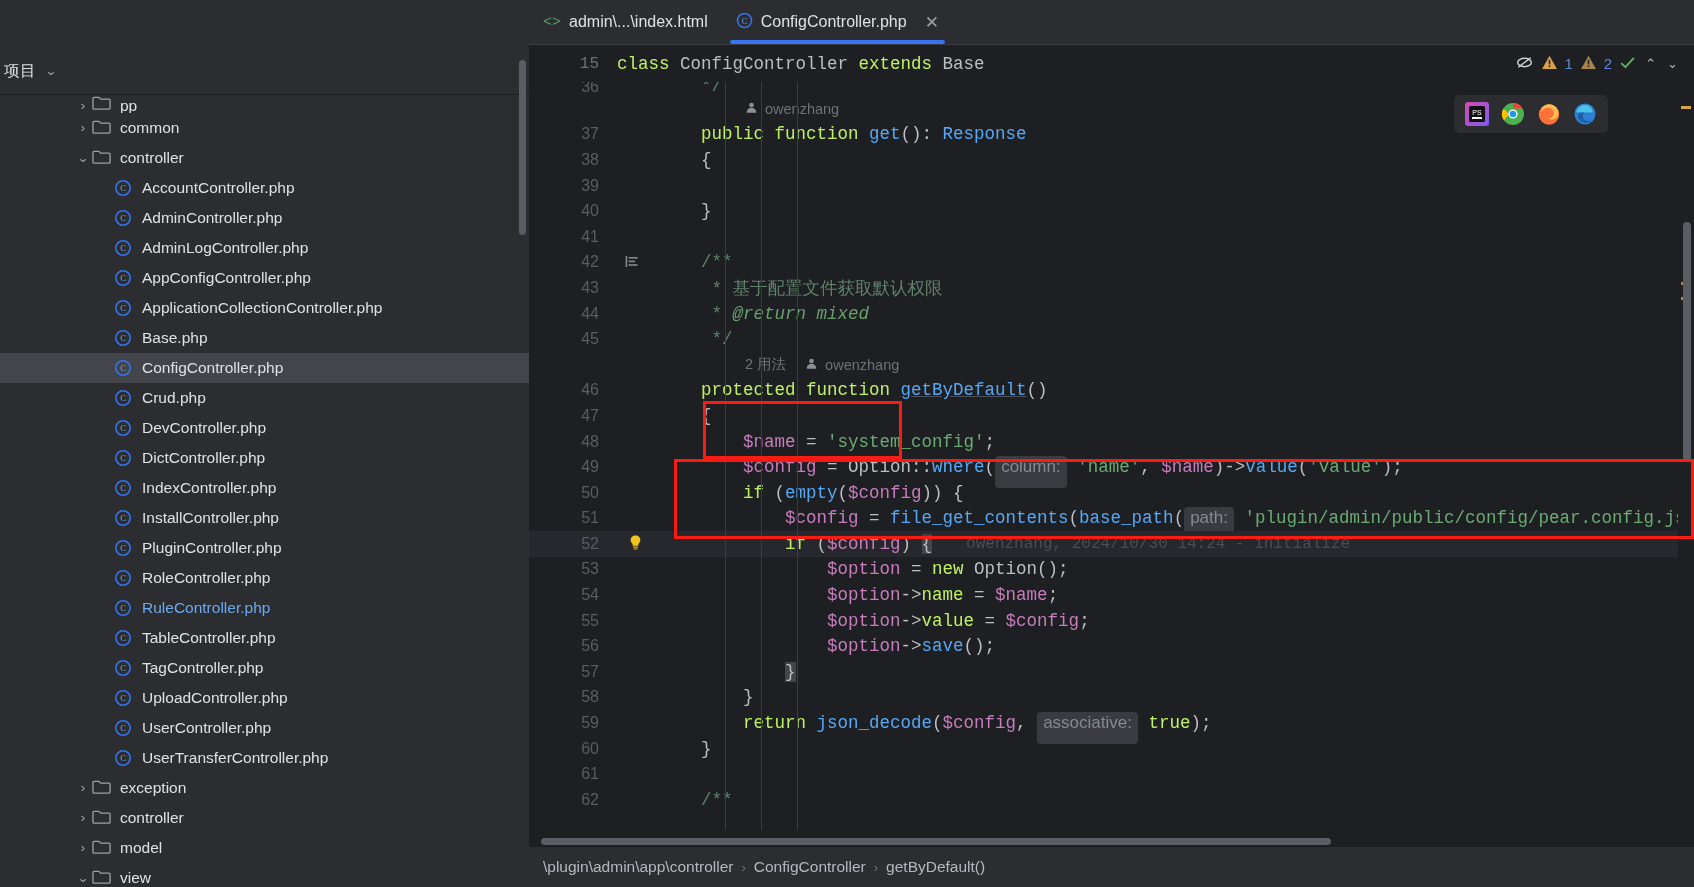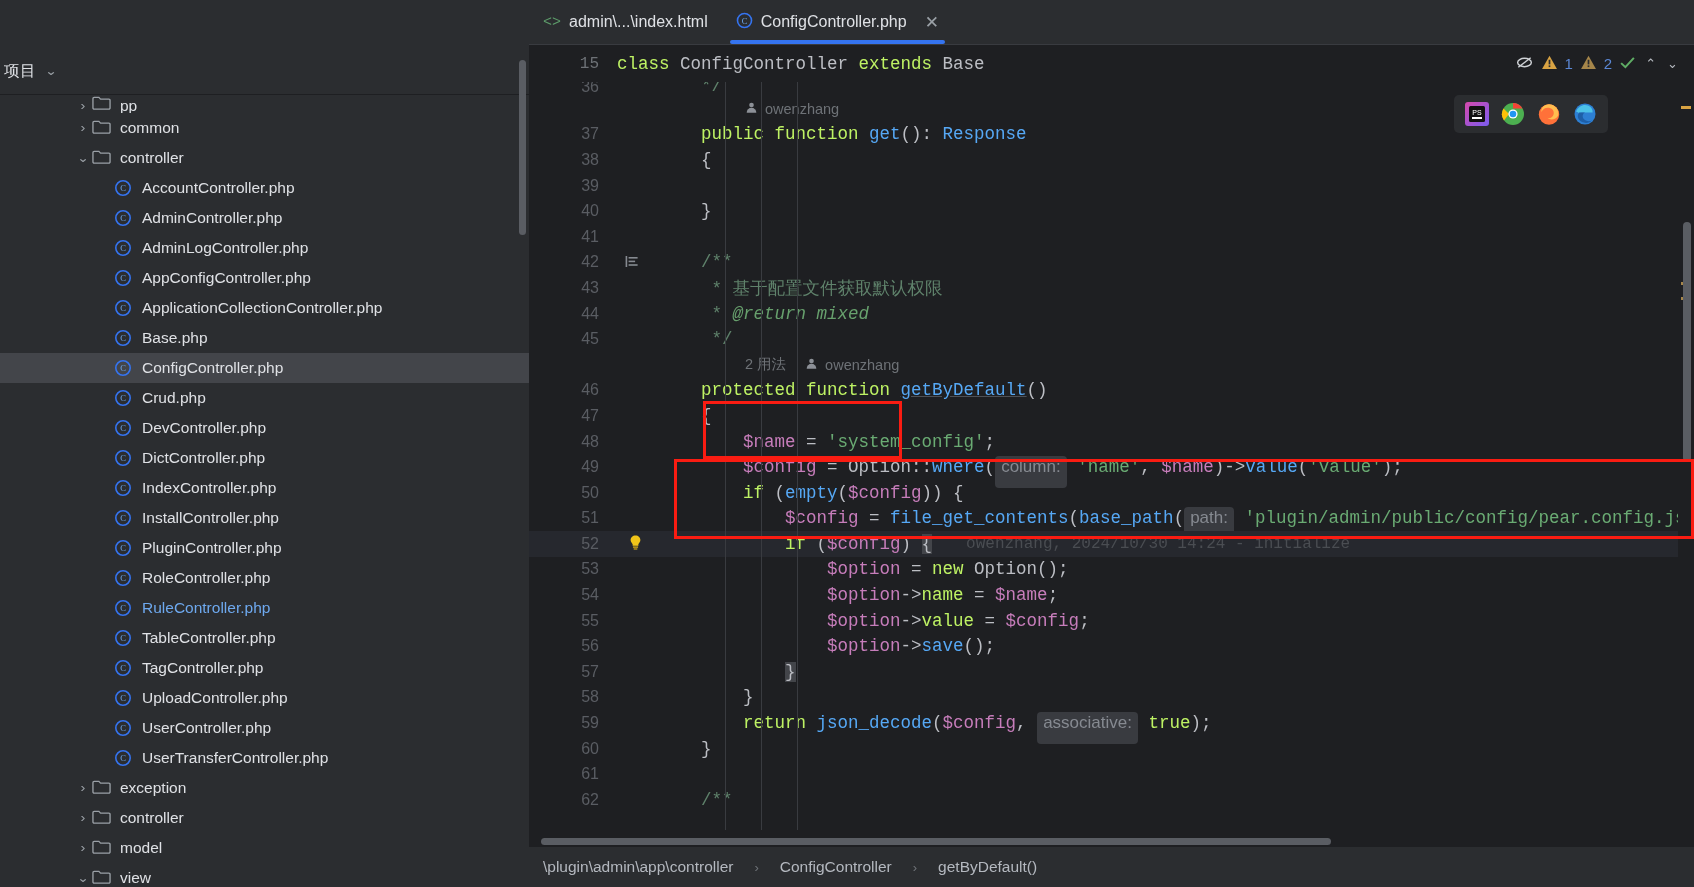--- a/index.html
+++ b/index.html
@@ -249,21 +249,21 @@
     background: #5a5d63; border-radius: 4px;
   }
 
   
   .statusbar {
     position: absolute; left: 0; right: 0; bottom: 0; height: 40px;
     background: #2b2d30;
     display: flex; align-items: center;
     padding-left: 14px;
     color: #b4b8bf; font-size: 15.5px;
-    gap: 21px;
+    gap: 8px;
   }
   .statusbar .sep { color: #6e7277; font-size: 13px; }
   .bulb { color: #f0c419; font-size: 16px; }
 </style>
 </head>
 <body>
 
 <div class="app">
 
   <div class="sidebar">

